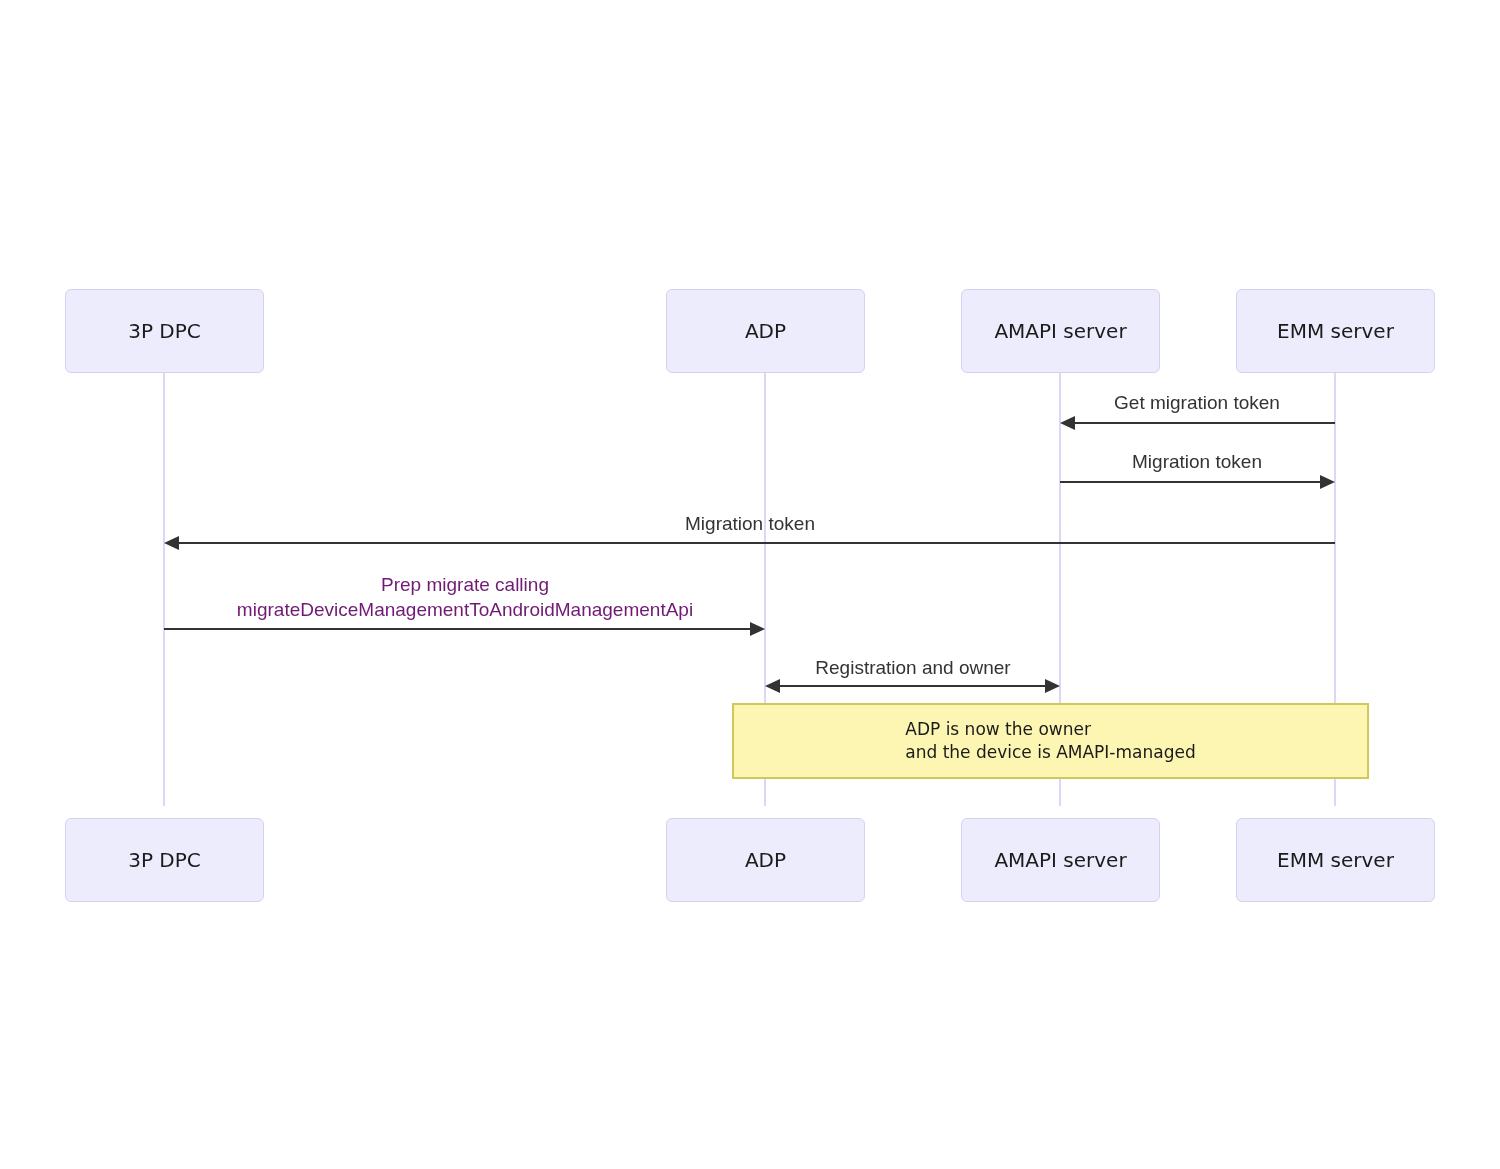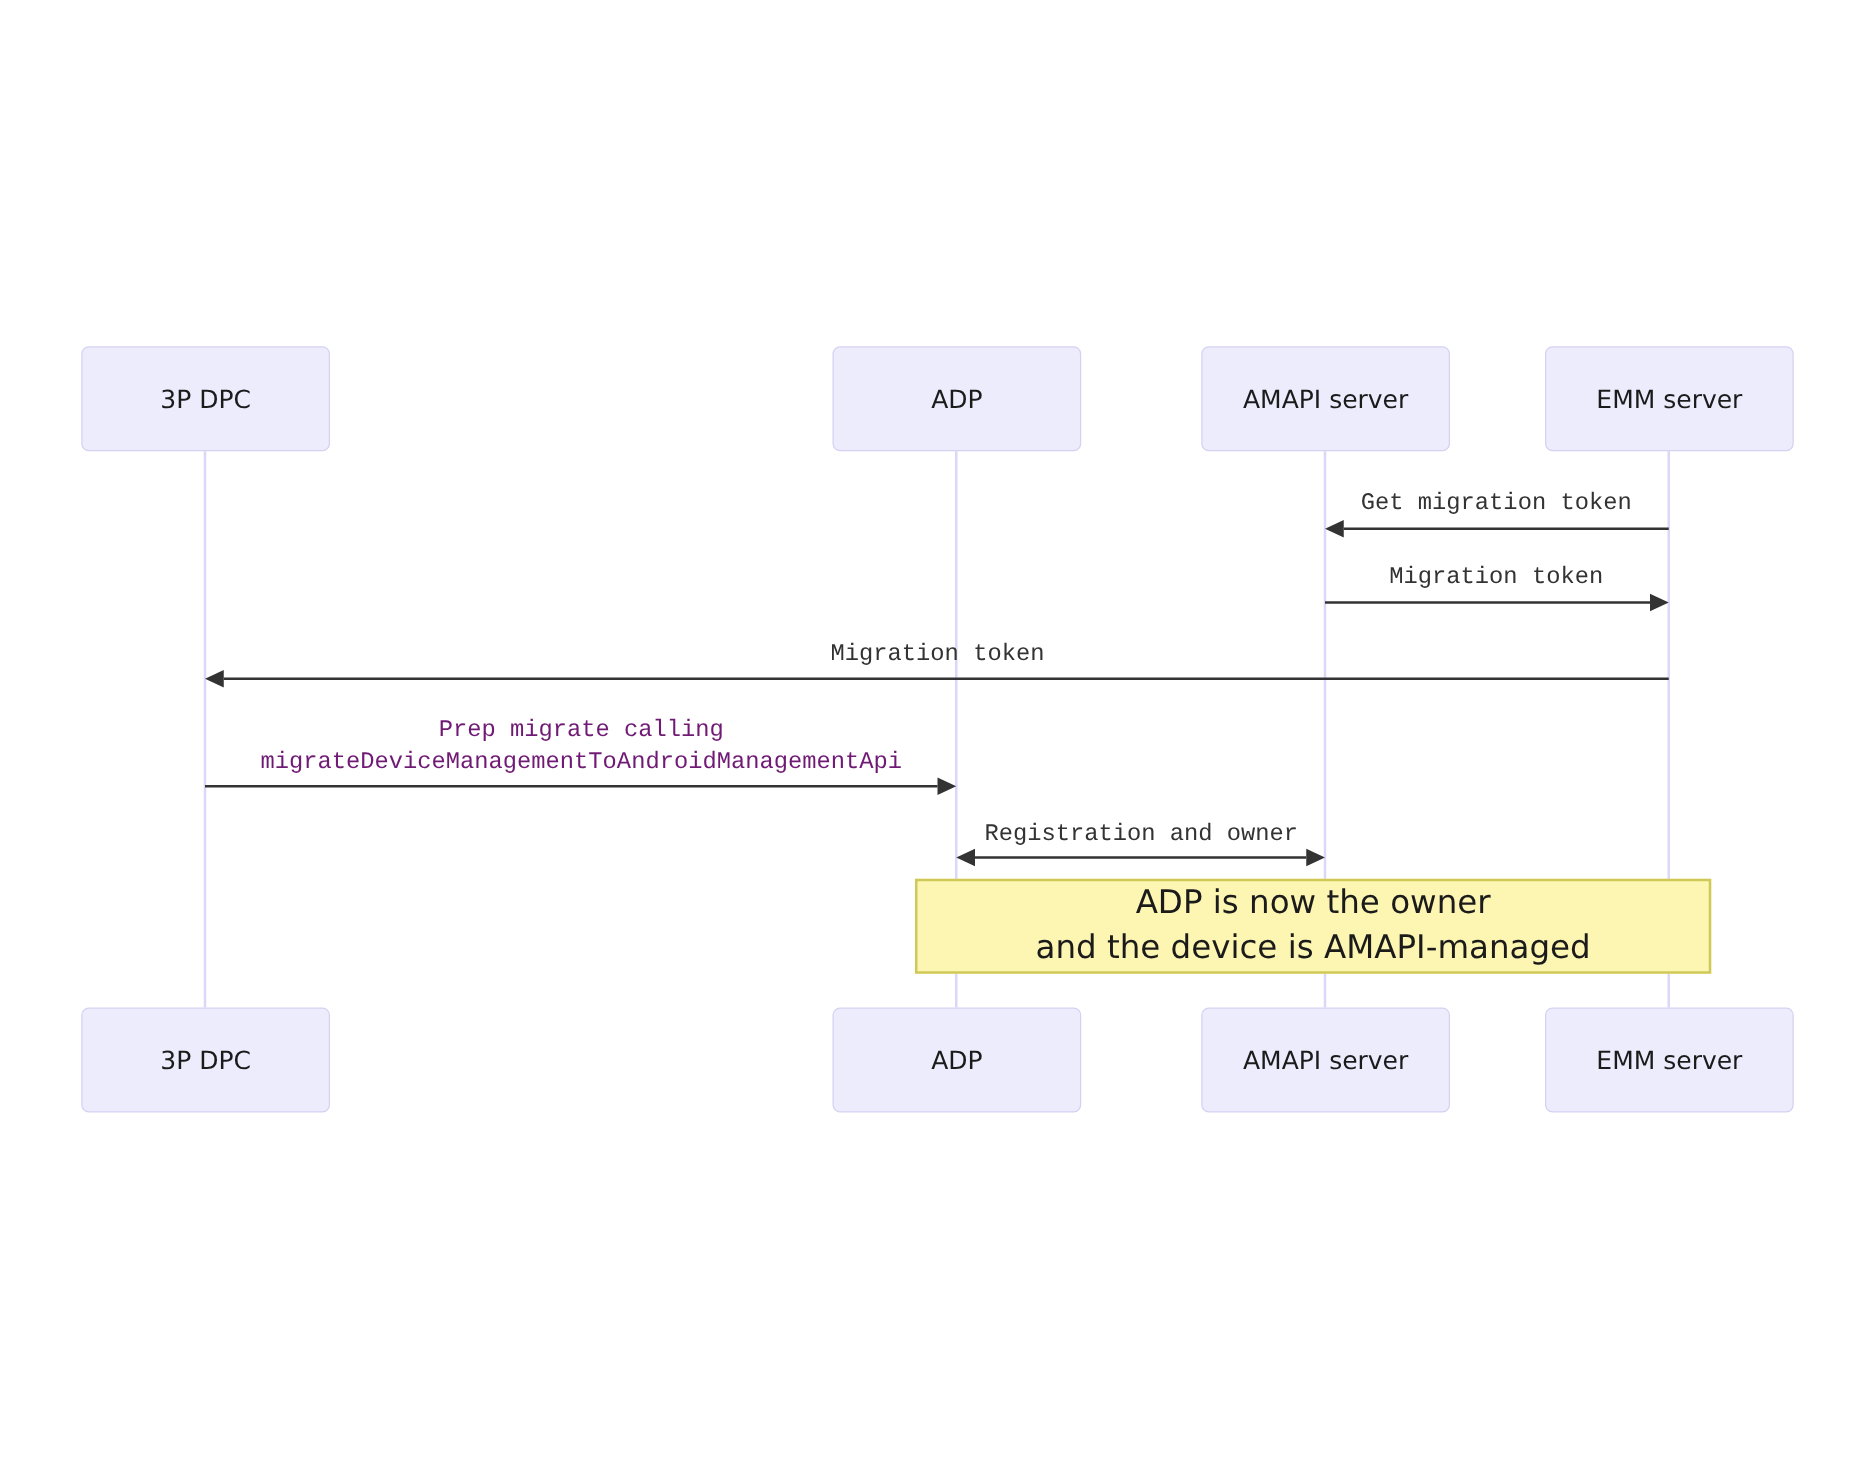--- a/index.html
+++ b/index.html
@@ -24,55 +24,56 @@
   }
   .actor-box {
     position: absolute;
     background: #ececfd;
     border: 1px solid #d5d1f2;
     border-radius: 6px;
     display: flex;
     align-items: center;
     justify-content: center;
     box-sizing: border-box;
+    margin-top: 12px;
   }
   .actor-label {
     font-size: 20px;
     color: #1b1b1b;
     font-family: "DejaVu Sans", "Liberation Sans", sans-serif;
     line-height: 1;
     white-space: nowrap;
   }
   .msg-label {
     position: absolute;
     font-size: 19px;
     color: #333333;
     text-align: center;
     line-height: 1.32;
     white-space: pre-line;
     transform: translateX(-50%);
-    font-family: Liberation Mono, monospace;
+    font-family: Liberation Sans, sans-serif;
   }
   .arrow-svg {
     position: absolute;
     overflow: visible;
   }
   .note-box {
     position: absolute;
     background: #fdf6b2;
     border: 2px solid #cfc95a;
     box-sizing: border-box;
     display: flex;
     align-items: center;
     justify-content: center;
   }
   .note-text {
-    font-size: 26px;
+    font-size: 17px;
     color: #1b1b1b;
-    text-align: center;
+    text-align: left;
     line-height: 1.38;
     white-space: pre-line;
     font-family: "DejaVu Sans", "Liberation Sans", sans-serif;
   }
 </style>
 </head>
 <body>
 
 <div id="canvas">
 

